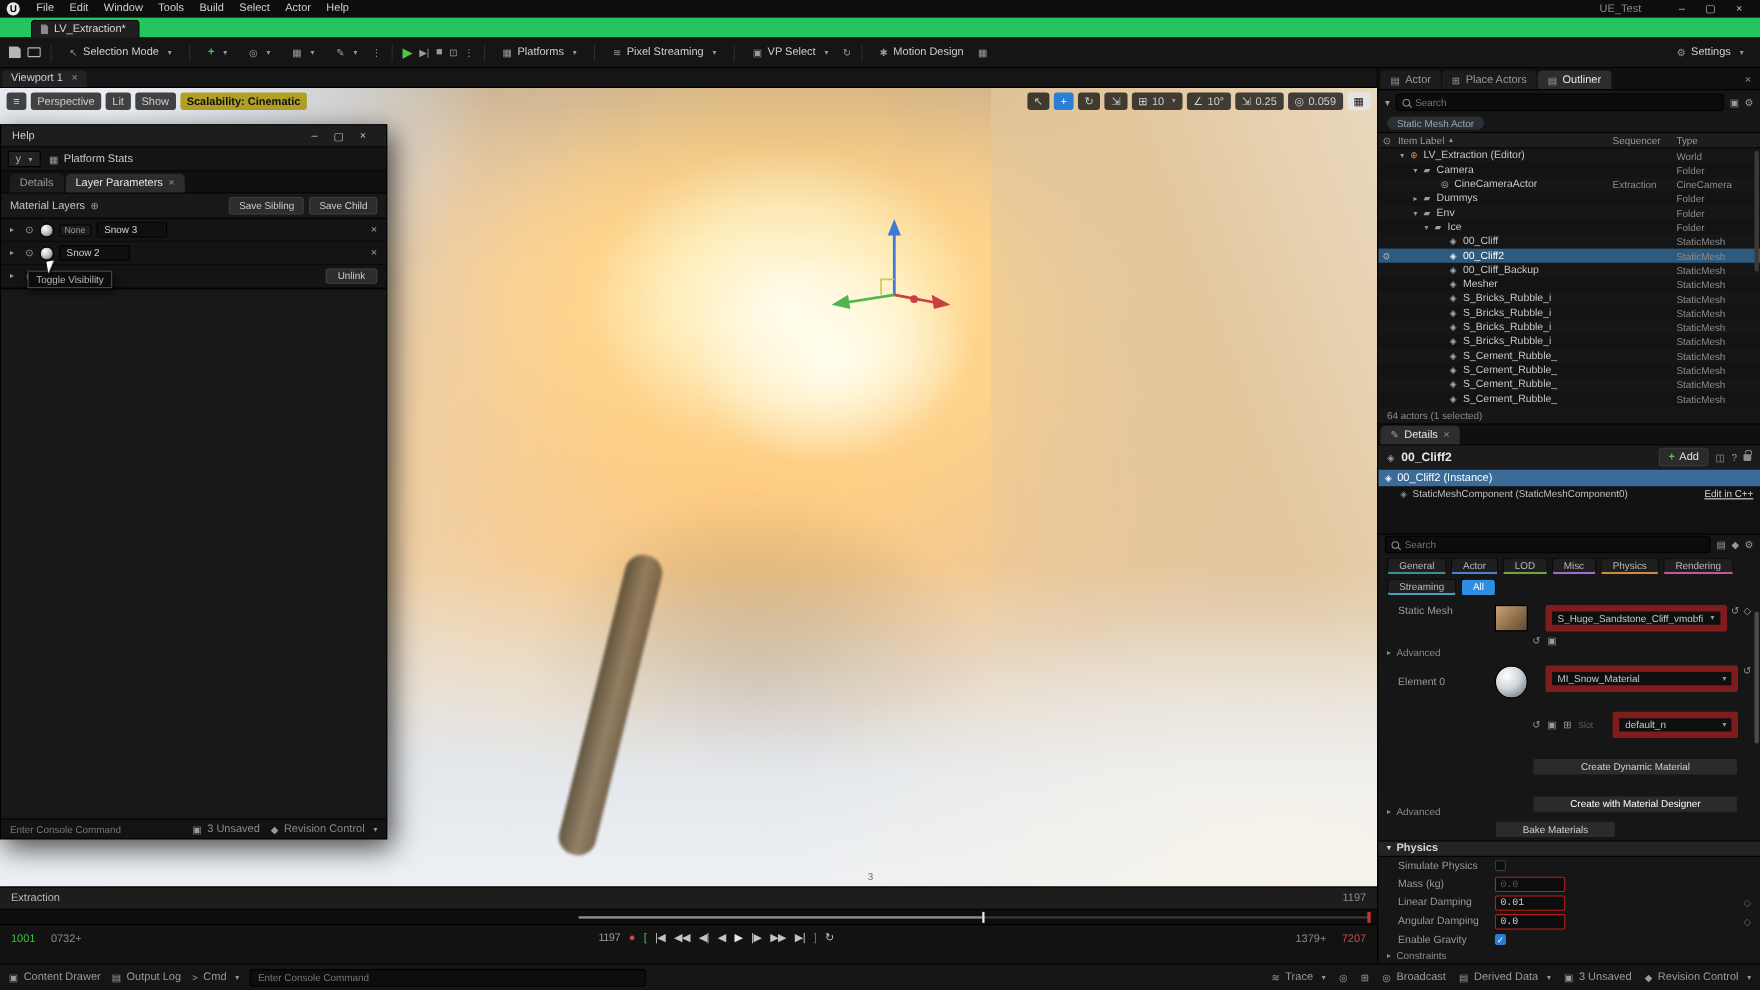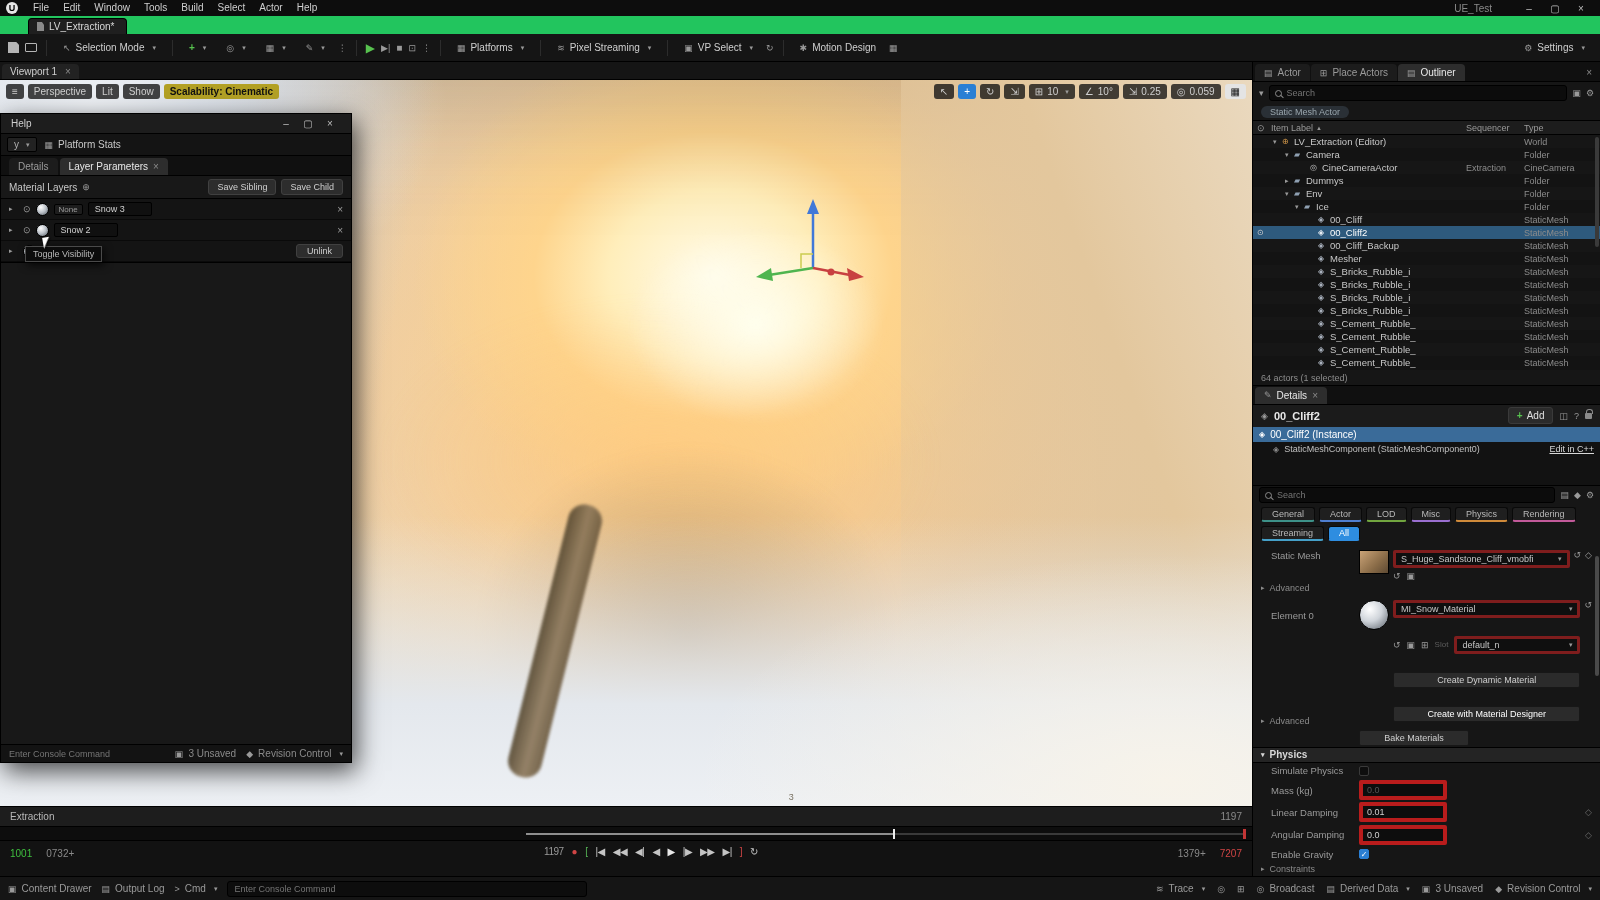--- a/index.html
+++ b/index.html
@@ -130,27 +130,27 @@
   .d-search { height:20px; display:flex; align-items:center; gap:5px; padding:0 6px; }
   .d-chips { display:flex; flex-wrap:wrap; gap:4px; padding:3px 8px 5px; }
   .dchip { background:#1f1f1f; border:1px solid #090909; border-bottom-width:2px; border-radius:3px; padding:1px 10px; font-size:9px; color:#b8b8b8; }
   .dchip.active { background:#2e8de0; color:#fff; border-bottom-color:#2e8de0; }
   .prop-row { display:flex; align-items:center; padding:2px 8px 2px 0; min-height:16px; }
   .p-label { width:106px; color:#9a9a9a; padding-left:18px; flex:none; font-size:9.5px; }
   .sect { height:17px; background:#242424; border-top:1px solid #000; border-bottom:1px solid #000; display:flex; align-items:center; gap:5px; padding:0 8px; color:#d8d8d8; font-weight:bold; }
   .adv { height:15px; display:flex; align-items:center; gap:5px; padding:0 8px; color:#8a8a8a; font-size:9px; }
   .thumb-mesh { width:30px; height:24px; border:1px solid #000; background:linear-gradient(135deg,#caa377,#8a6c48 60%,#5e4a33); flex:none; }
   .thumb-sphere { width:30px; height:30px; border-radius:50%; background:radial-gradient(circle at 35% 30%, #ffffff, #cfd4da 45%, #6d747c 90%); border:1px solid #000; flex:none; }
-  .dd { background:#0f0f0f; border:3px solid #7f1d1d; border-radius:2px; padding:1px 5px; display:flex; align-items:center; color:#c8c8c8; font-size:9px; }
+  .dd { background:#0f0f0f; border:6px solid #7f1d1d; border-radius:2px; padding:1px 5px; display:flex; align-items:center; color:#c8c8c8; font-size:9px;margin-left:12px; }
   .dd .txt { flex:1; white-space:nowrap; overflow:hidden; text-overflow:ellipsis; }
   .dbtn { background:#2b2b2b; border:1px solid #171717; border-radius:2px; padding:2px 8px; text-align:center; color:#d0d0d0; font-size:9px; }
   .dbtn.bold { font-weight:normal; color:#fff; }
   .chk { width:10px; height:10px; background:#0e0e0e; border:1px solid #3a3a3a; border-radius:2px; display:flex; align-items:center; justify-content:center; font-size:8px; color:#fff; }
   .chk.on { background:#2a7fd4; border-color:#2a7fd4; }
-  .vinput { width:88px; background:#0d0d0d; border:4px solid #b91c1c; border-radius:2px; color:#d0d0d0; padding:1px 4px; font-size:9px; }
+  .vinput { width:64px; background:#0d0d0d; border:1px solid #b91c1c; border-radius:2px; color:#d0d0d0; padding:1px 4px; font-size:9px;font-family:Liberation Mono, monospace; }
   .vinput.dis { color:#555; }
   .reseticon { margin-left:auto; color:#6a6a6a; font-size:9px; }
   .d-scroll { position:absolute; right:1px; top:170px; width:4px; height:120px; background:#4a4a4a; border-radius:2px; }
 
   
   .helpwin { left:0; top:113px; width:352px; height:650px; background:#161616; border:1px solid #000; box-shadow:4px 8px 24px rgba(0,0,0,0.7); z-index:40; display:flex; flex-direction:column; }
   .hw-title { height:20px; background:#1d1d1d; border-bottom:1px solid #000; display:flex; align-items:center; padding:0 10px; color:#cfcfcf; }
   .hw-title .winbtn { width:22px; }
   .hw-row2 { height:22px; background:#141414; border-bottom:1px solid #000; display:flex; align-items:center; gap:8px; padding:0 6px; }
   .hw-stub { background:#222; border:1px solid #000; border-radius:2px; padding:1px 6px; display:flex; gap:4px; align-items:center; color:#b0b0b0; }

